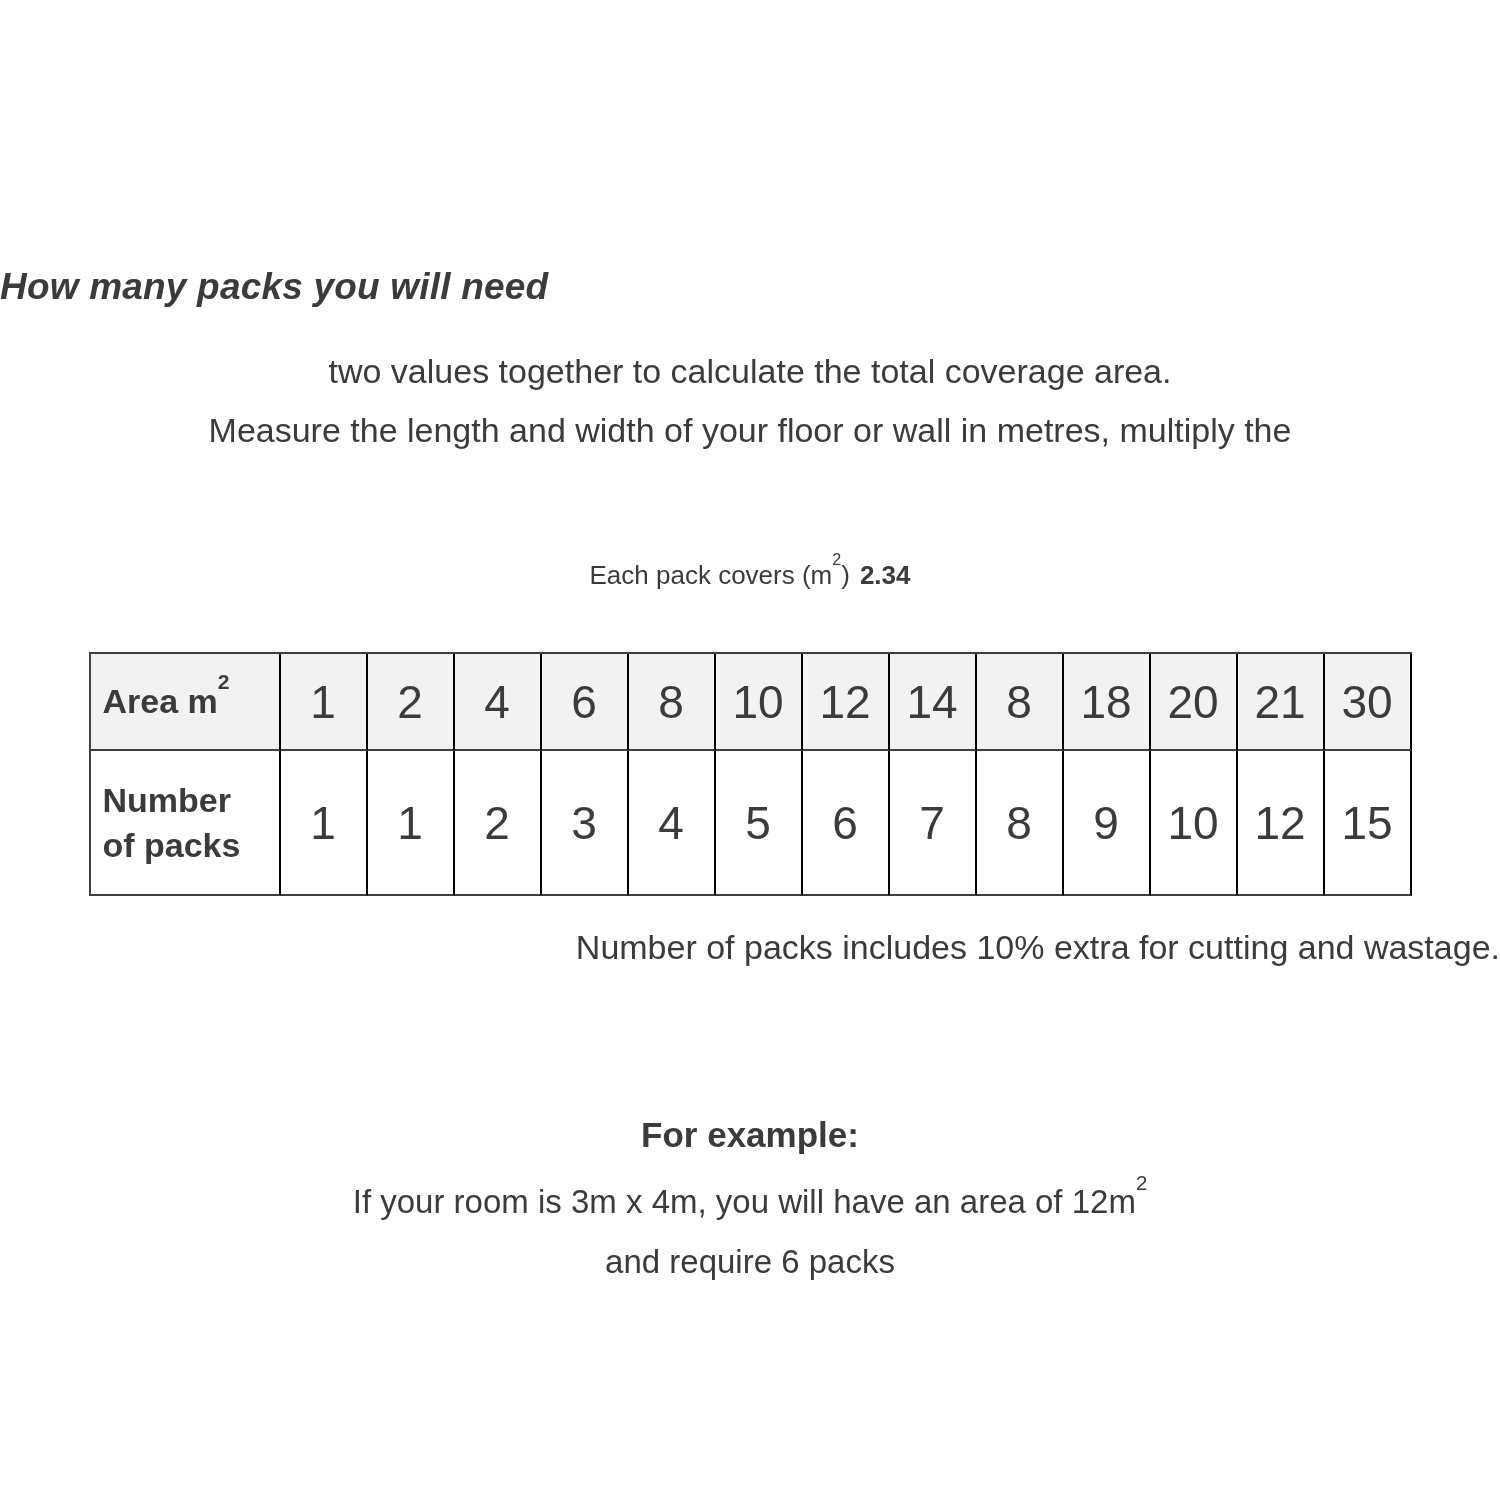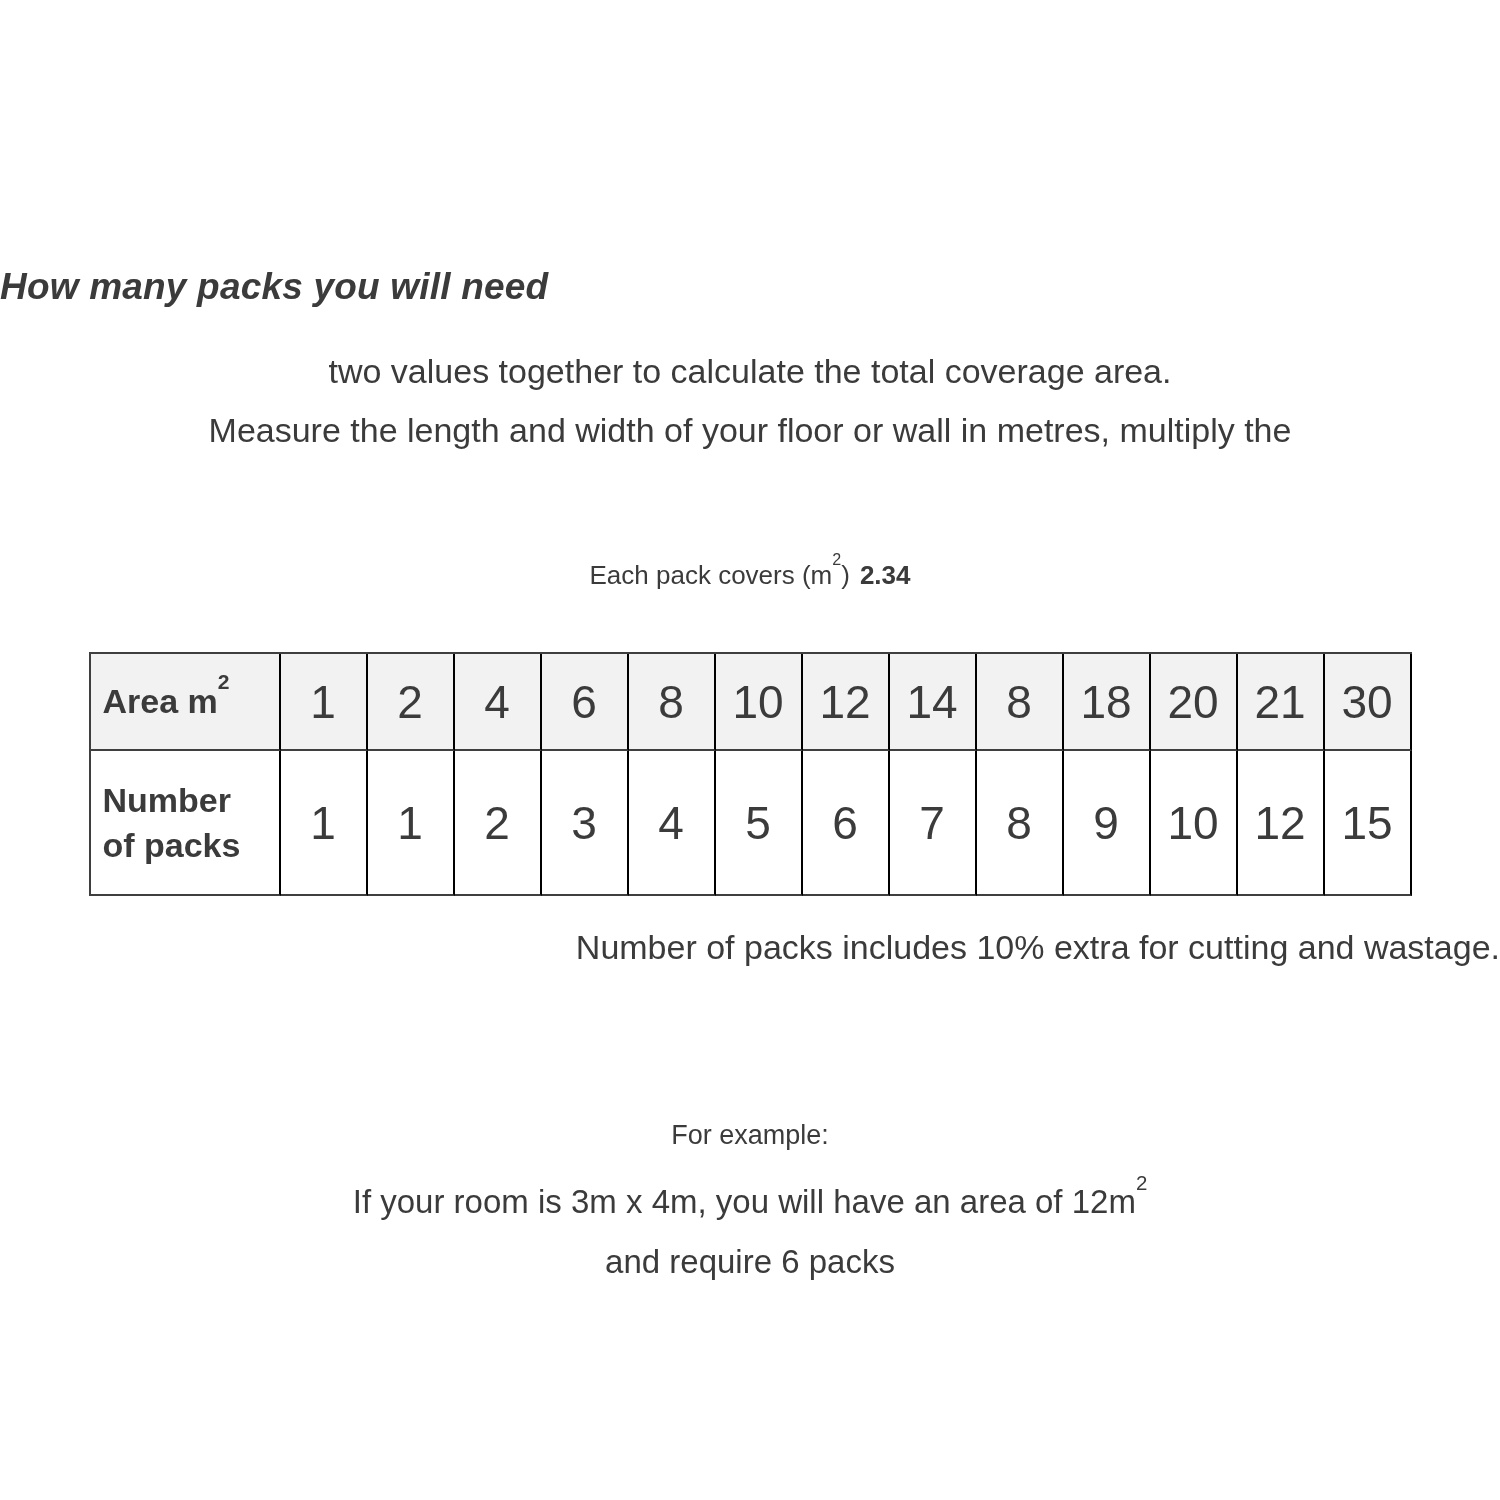--- a/index.html
+++ b/index.html
@@ -88,22 +88,22 @@
     margin-top: 28px;
     text-align: right;
     font-size: 34px;
     line-height: 46px;
   }
   .example {
     margin-top: 142px;
     text-align: center;
   }
   .example-heading {
-    font-size: 27px;
-    font-weight: 400;
+    font-size: 35px;
+    font-weight: 700;
     line-height: 46px;
   }
   .example-line {
     font-size: 33px;
     line-height: 60px;
   }
   .example-line.first {
     margin-top: 14px;
   }
 </style>

